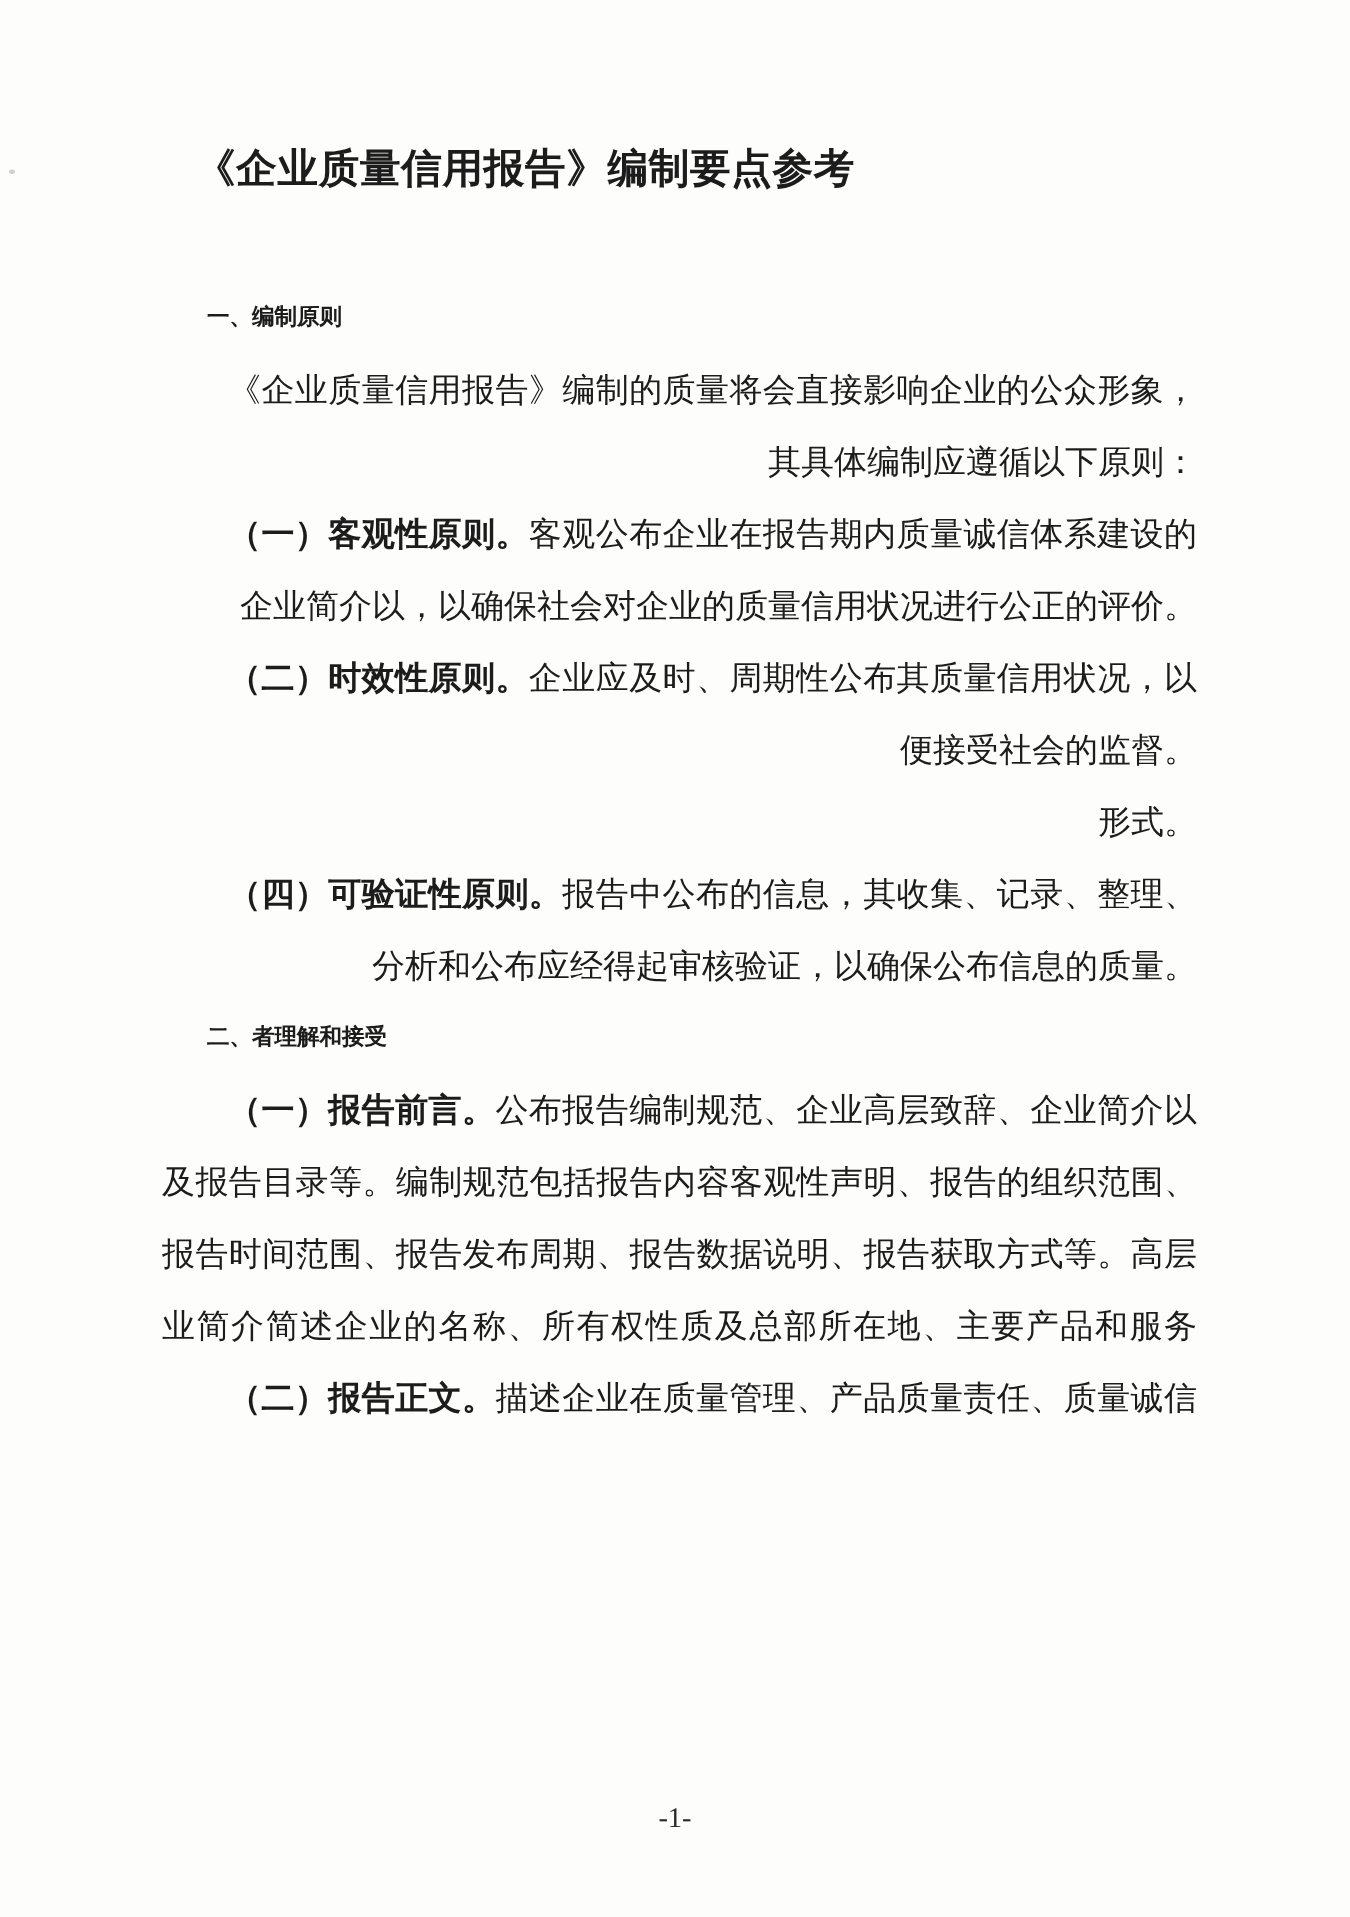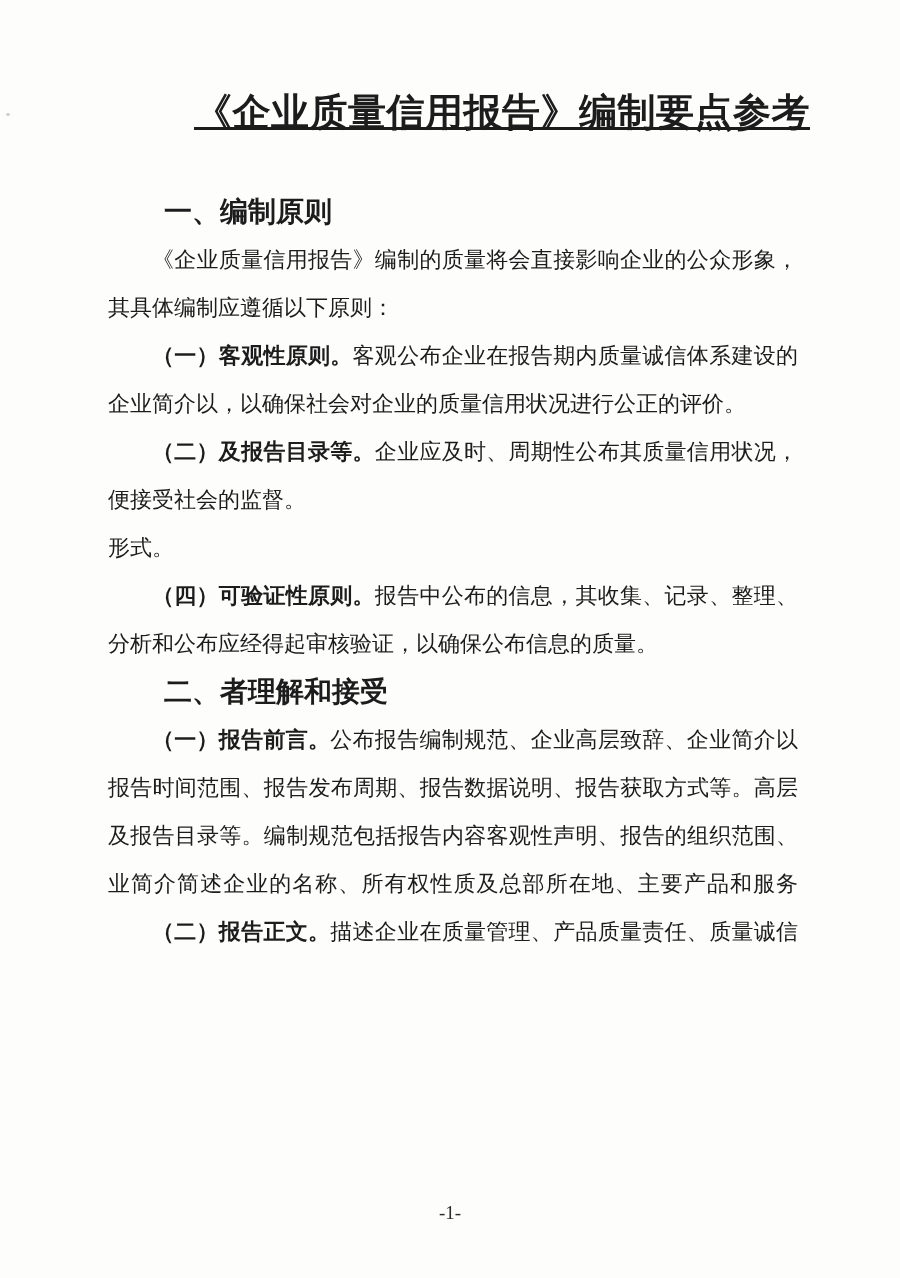--- a/index.html
+++ b/index.html
@@ -15,51 +15,50 @@
     background: #fdfdfc;
     color: #1c1c1c;
     font-family: "Liberation Serif", "DejaVu Serif", serif;
     overflow: hidden;
   }
   .doc-title {
     position: absolute;
     top: 88px;
     left: 130px;
     width: 680px;
-    text-align: right;
-    font-size: 38px;
+    text-align: left;
+    font-size: 27px;
     font-weight: bold;
     line-height: 48px;
     white-space: nowrap;
     letter-spacing: 0.5px;
-    text-decoration: underline;
   }
   .doc-body {
     position: absolute;
     top: 188px;
     left: 108px;
     width: 690px;
     font-size: 22px;
     line-height: 48px;
   }
   .doc-heading {
     height: 48px;
     line-height: 48px;
     font-family: "Liberation Sans", "DejaVu Sans", sans-serif;
     font-weight: bold;
-    font-size: 28px;
+    font-size: 15px;
     text-indent: 2em;
     overflow: hidden;
     white-space: nowrap;
   }
   .doc-line {
     height: 48px;
     line-height: 48px;
     overflow: hidden;
-    text-align: left;
+    text-align: right;
   }
   .doc-line.ind { text-indent: 2em; }
   .doc-line.j {
     text-align: justify;
     text-align-last: justify;
     text-justify: inter-character;
   }
   .lead { font-weight: bold; font-family: Liberation Mono, monospace; }
   .page-footer {
     position: absolute;
@@ -94,35 +93,35 @@
       <div class="doc-heading">一、编制原则</div>
       <div class="doc-para">
         <div class="doc-line j ind">《企业质量信用报告》编制的质量将会直接影响企业的公众形象，</div>
         <div class="doc-line">其具体编制应遵循以下原则：</div>
       </div>
       <div class="doc-para">
         <div class="doc-line j ind"><span class="lead">（一）客观性原则。</span>客观公布企业在报告期内质量诚信体系建设的</div>
         <div class="doc-line">企业简介以，以确保社会对企业的质量信用状况进行公正的评价。</div>
       </div>
       <div class="doc-para">
-        <div class="doc-line j ind"><span class="lead">（二）及报告目录等。</span>企业应及时、周期性公布其质量信用状况，以</div>
+        <div class="doc-line j ind"><span class="lead">（二）时效性原则。</span>企业应及时、周期性公布其质量信用状况，以</div>
         <div class="doc-line">便接受社会的监督。</div>
       </div>
       <div class="doc-para">
         <div class="doc-line">形式。</div>
       </div>
       <div class="doc-para">
         <div class="doc-line j ind"><span class="lead">（四）可验证性原则。</span>报告中公布的信息，其收集、记录、整理、</div>
         <div class="doc-line">分析和公布应经得起审核验证，以确保公布信息的质量。</div>
       </div>
       <div class="doc-heading">二、者理解和接受</div>
       <div class="doc-para">
         <div class="doc-line j ind"><span class="lead">（一）报告前言。</span>公布报告编制规范、企业高层致辞、企业简介以</div>
+        <div class="doc-line j">及报告目录等。编制规范包括报告内容客观性声明、报告的组织范围、</div>
         <div class="doc-line j">报告时间范围、报告发布周期、报告数据说明、报告获取方式等。高层</div>
-        <div class="doc-line j">及报告目录等。编制规范包括报告内容客观性声明、报告的组织范围、</div>
         <div class="doc-line j">业简介简述企业的名称、所有权性质及总部所在地、主要产品和服务等。</div>
       </div>
       <div class="doc-para">
         <div class="doc-line j ind"><span class="lead">（二）报告正文。</span>描述企业在质量管理、产品质量责任、质量诚信</div>
       </div>
     </div>
 
   <div class="page-footer">-1-</div>
 </div>
 

